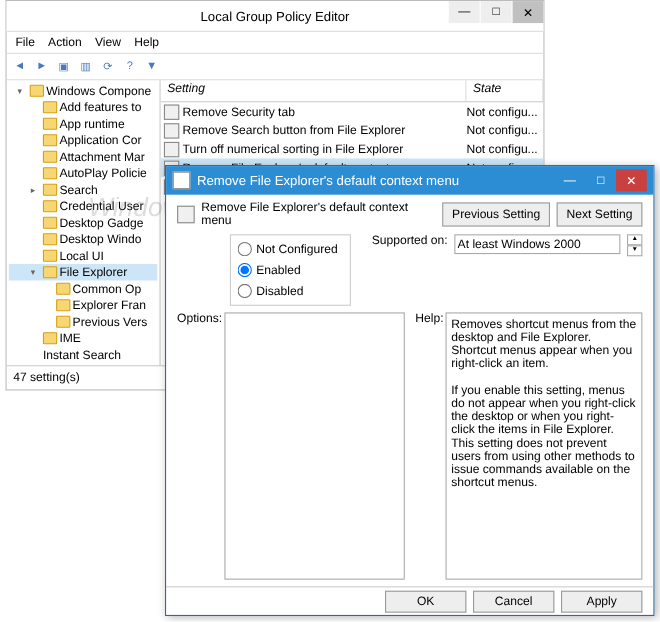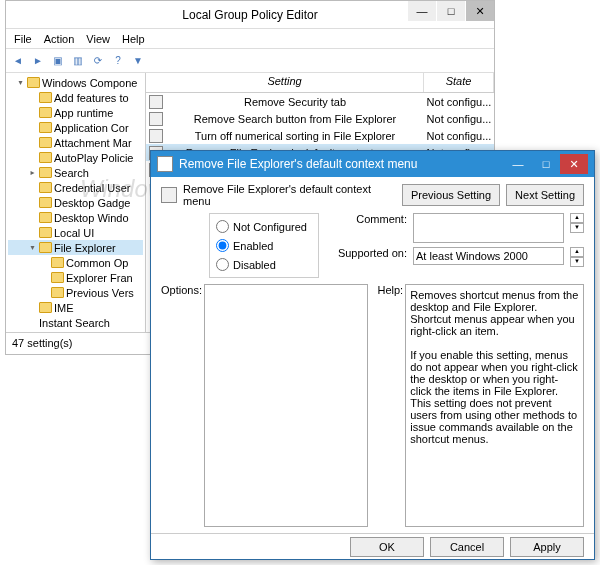--- a/index.html
+++ b/index.html
@@ -1,19 +1,19 @@
 <!DOCTYPE html>
 <html><head>
 <meta charset="utf-8">
 <style>
 * { box-sizing: border-box; margin: 0; padding: 0; font-family: "Segoe UI", Tahoma, sans-serif; font-size: 11px; }
 body { background: #fff; width: 600px; height: 565px; position: relative; overflow: hidden; }
 
 
-.gpe { position: absolute; left: 5px; top: 0; width: 490px; height: 355px; background: #fff; border: 1px solid #bbb; text-align: center; }
+.gpe { position: absolute; left: 5px; top: 0; width: 490px; height: 355px; background: #fff; border: 1px solid #bbb; }
 .gpe-title { height: 28px; display: flex; align-items: center; justify-content: center; background: #fff; border-bottom: 1px solid #ddd; position: relative; }
 .gpe-title span { font-size: 12px; }
 .gpe-ctrl { position: absolute; right: 0; top: 0; display: flex; }
 .gpe-ctrl .btn { width: 28px; height: 20px; display: flex; align-items: center; justify-content: center; background: #eee; margin-left: 1px; cursor: pointer; }
 .gpe-ctrl .btn.close { background: #c0c0c0; }
 .gpe-menu { height: 20px; display: flex; gap: 12px; padding: 0 8px; align-items: center; border-bottom: 1px solid #ddd; }
 .gpe-menu span { cursor: pointer; }
 .gpe-tool { height: 24px; display: flex; align-items: center; gap: 4px; padding: 0 4px; border-bottom: 1px solid #ddd; }
 .gpe-tool .ico { width: 16px; height: 16px; display: flex; align-items: center; justify-content: center; font-size: 10px; color: #4a7abc; cursor: pointer; }
 .gpe-body { display: flex; height: calc(100% - 94px); }
@@ -265,28 +265,20 @@
             <input type="radio" name="st" checked="" style="">
             <span>Enabled</span>
           </label>
         <label>
             <input type="radio" name="st" style="">
             <span>Disabled</span>
           </label>
       </div>
       <div class="comment-col">
         <div class="crow">
-          <div class="lbl">Comment:</div>
-          <textarea rows="2" style=""></textarea>
-          <div class="spin">
-              <span>▲</span>
-              <span>▼</span>
-            </div>
-        </div>
-        <div class="crow">
           <div class="lbl">Supported on:</div>
           <input type="text" readonly="" value="At least Windows 2000" style="">
           <div class="spin">
               <span>▲</span>
               <span>▼</span>
             </div>
         </div>
       </div>
     </div>
     <div class="dlg-row3">

